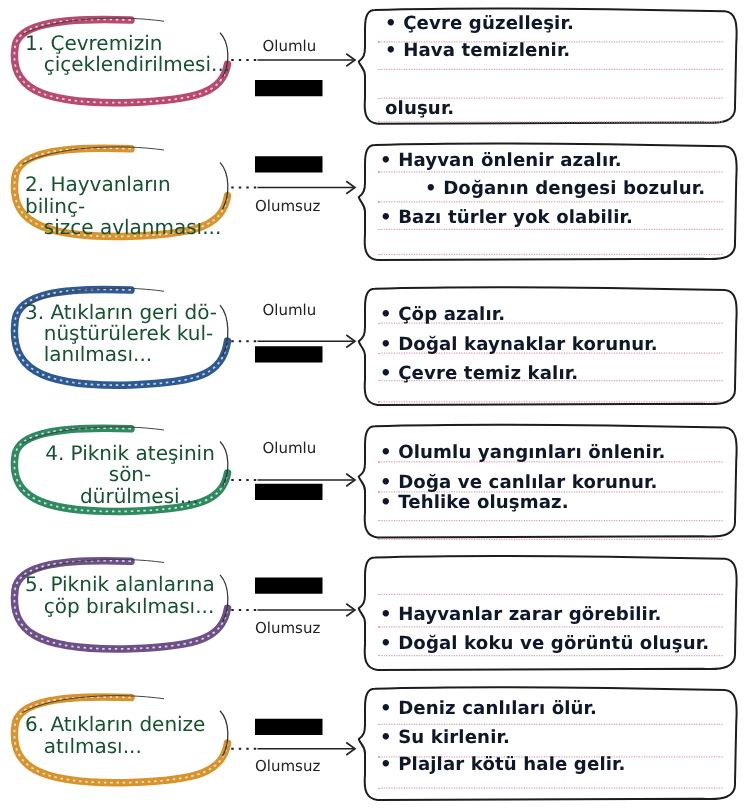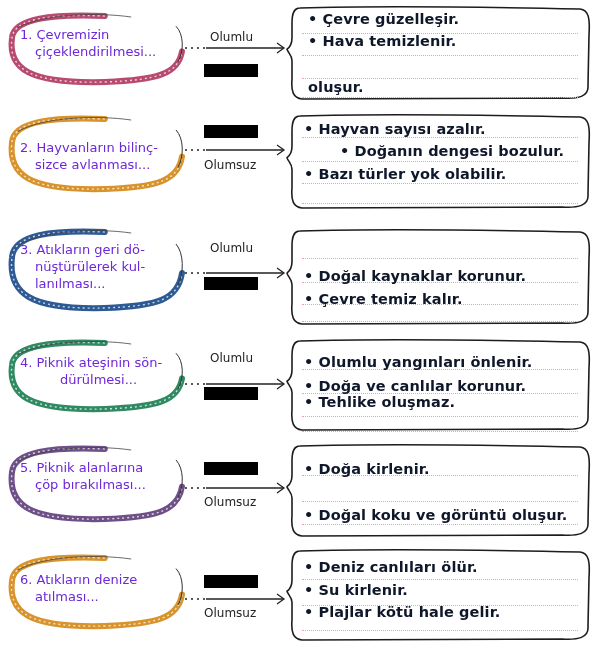--- a/index.html
+++ b/index.html
@@ -1,22 +1,22 @@
 <!DOCTYPE html>
 <html><head>
 <meta charset="utf-8">
 <style>
   html, body { margin: 0; padding: 0; background: #ffffff; }
   body { width: 600px; height: 647px; position: relative; overflow: hidden;
          font-family: "DejaVu Sans", sans-serif; color: #1a1a1a; }
   .row { position: absolute; left: 0; width: 600px; }
   .blob { position: absolute; left: 8px; width: 180px; }
   .blob svg { position: absolute; left: 0; top: 0; overflow: visible; }
-  .blob-text { position: absolute; left: 12px; top: 0; font-size: 13px; line-height: 17px;
-               color: #6d28d9; white-space: pre-line; }
+  .blob-text { position: absolute; left: 12px; top: 0; font-size: 16px; line-height: 17px;
+               color: #14532d; white-space: pre-line; }
   .connector { position: absolute; left: 182px; width: 110px; height: 80px; }
   .connector svg { position: absolute; left: 0; top: 0; }
   .label { position: absolute; font-size: 12px; color: #222; }
   .redact { position: absolute; background: #000; height: 13px; }
   .box { position: absolute; left: 286px; width: 306px; }
   .box svg { position: absolute; left: 0; top: 0; overflow: visible; }
   .box-lines { position: absolute; left: 16px; right: 14px; }
   .box-line { position: absolute; left: 0; right: 0; height: 0; border-top: 1px dotted #e7a2b3; }
   .box-item { position: absolute; left: 18px; font-weight: bold; font-size: 14.5px;
               letter-spacing: 0.1px; color: #0f172a; white-space: nowrap; }
@@ -81,21 +81,21 @@
       <div class="box" style="top: 113px; height: 97px;">
         <svg width="306" height="97">
           <path d="M 14 3 C 80 1, 200 2, 294 4 C 303 5, 304 14, 303 30 L 302 81 C 303 93, 292 95, 276 94 L 16 95 C 7 94, 5 87, 6 75 L 6 56.26 C 6 50.440000000000005, 2 48.5, 1 44.620000000000005 C 5 41.71, 6 38.800000000000004, 6 32.980000000000004 L 6 18 C 6 8, 8 3, 14 3 Z" fill="#ffffff" stroke="#1d1d1d" stroke-width="1.6" stroke-linejoin="round"></path>
         </svg>
         <div class="box-lines" style="top: 0px; bottom: 0px;">
           <div class="box-line" style="top: 24px;"></div>
           <div class="box-line" style="top: 48px;"></div>
           <div class="box-line" style="top: 70px;"></div>
           <div class="box-line" style="top: 90px;"></div>
         </div>
-        <div class="box-item" style="top: 8px;">• Hayvan sayısı azalır.</div>
+        <div class="box-item" style="top: 8px;">• Hayvan önlenir azalır.</div>
         <div class="box-item" style="top: 30px; margin-left: 36px;">• Doğanın dengesi bozulur.</div>
         <div class="box-item" style="top: 53px;">• Bazı türler yok olabilir.</div>
       </div>
     </div>
     <div class="row" style="top: 0px;">
       <div class="blob" style="top: 230px; height: 78px;">
         <svg width="186" height="88">
           <path d="M 96.80000000000001 2 C 44 0, 6 4, 4 27.299999999999997 C 0 62.400000000000006, 20 80, 96.80000000000001 78 C 149.6 76, 170 70, 174 42.900000000000006" fill="none" stroke="#2e5a94" stroke-width="6" stroke-linecap="round"></path>
           <path d="M 96.80000000000001 2 C 44 0, 6 4, 4 27.299999999999997 C 0 62.400000000000006, 20 80, 96.80000000000001 78 C 149.6 76, 170 70, 174 42.900000000000006" fill="none" stroke="#ffffff" stroke-width="1.4" stroke-dasharray="2 3" opacity="0.75"></path>
           <path d="M 10 15.600000000000001 C 35.2 0, 88 -2, 123.19999999999999 3" fill="none" stroke="#444" stroke-width="0.8"></path>
@@ -115,20 +115,21 @@
       <div class="box" style="top: 228px; height: 98px;">
         <svg width="306" height="98">
           <path d="M 14 3 C 80 1, 200 2, 294 4 C 303 5, 304 14, 303 30 L 302 82 C 303 94, 292 96, 276 95 L 16 96 C 7 95, 5 88, 6 76 L 6 56.839999999999996 C 6 50.96, 2 49, 1 45.080000000000005 C 5 42.14, 6 39.2, 6 33.32 L 6 18 C 6 8, 8 3, 14 3 Z" fill="#ffffff" stroke="#1d1d1d" stroke-width="1.6" stroke-linejoin="round"></path>
         </svg>
         <div class="box-lines" style="top: 0px; bottom: 0px;">
           <div class="box-line" style="top: 30px;"></div>
           <div class="box-line" style="top: 54px;"></div>
           <div class="box-line" style="top: 76px;"></div>
           <div class="box-line" style="top: 93px;"></div>
         </div>
+        <div class="box-item" style="top: 16px;">• Çöp azalır.</div>
         <div class="box-item" style="top: 40px;">• Doğal kaynaklar korunur.</div>
         <div class="box-item" style="top: 63px;">• Çevre temiz kalır.</div>
       </div>
     </div>
     <div class="row" style="top: 0px;">
       <div class="blob" style="top: 341px; height: 68px; text-align: center;">
         <svg width="186" height="78">
           <path d="M 96.80000000000001 2 C 44 0, 6 4, 4 23.799999999999997 C 0 54.400000000000006, 20 70, 96.80000000000001 68 C 149.6 66, 170 60, 174 37.400000000000006" fill="none" stroke="#2f8a62" stroke-width="6" stroke-linecap="round"></path>
           <path d="M 96.80000000000001 2 C 44 0, 6 4, 4 23.799999999999997 C 0 54.400000000000006, 20 70, 96.80000000000001 68 C 149.6 66, 170 60, 174 37.400000000000006" fill="none" stroke="#ffffff" stroke-width="1.4" stroke-dasharray="2 3" opacity="0.75"></path>
           <path d="M 10 13.600000000000001 C 35.2 0, 88 -2, 123.19999999999999 3" fill="none" stroke="#444" stroke-width="0.8"></path>
@@ -181,21 +182,21 @@
       </div>
       <div class="box" style="top: 443px; height: 95px;">
         <svg width="306" height="95">
           <path d="M 14 3 C 80 1, 200 2, 294 4 C 303 5, 304 14, 303 30 L 302 79 C 303 91, 292 93, 276 92 L 16 93 C 7 92, 5 85, 6 73 L 6 55.099999999999994 C 6 49.4, 2 47.5, 1 43.7 C 5 40.85, 6 38, 6 32.300000000000004 L 6 18 C 6 8, 8 3, 14 3 Z" fill="#ffffff" stroke="#1d1d1d" stroke-width="1.6" stroke-linejoin="round"></path>
         </svg>
         <div class="box-lines" style="top: 0px; bottom: 0px;">
           <div class="box-line" style="top: 32px;"></div>
           <div class="box-line" style="top: 58px;"></div>
           <div class="box-line" style="top: 81px;"></div>
         </div>
-        <div class="box-item" style="top: 18px;">• Doğa kirlenir.</div>
+        <div class="box-item" style="top: 41px;">• Hayvanlar zarar görebilir.</div>
         <div class="box-item" style="top: 64px;">• Doğal koku ve görüntü oluşur.</div>
       </div>
     </div>
     <div class="row" style="top: 0px;">
       <div class="blob" style="top: 556px; height: 70px;">
         <svg width="186" height="80">
           <path d="M 96.80000000000001 2 C 44 0, 6 4, 4 24.5 C 0 56, 20 72, 96.80000000000001 70 C 149.6 68, 170 62, 174 38.5" fill="none" stroke="#d8932c" stroke-width="6" stroke-linecap="round"></path>
           <path d="M 96.80000000000001 2 C 44 0, 6 4, 4 24.5 C 0 56, 20 72, 96.80000000000001 70 C 149.6 68, 170 62, 174 38.5" fill="none" stroke="#ffffff" stroke-width="1.4" stroke-dasharray="2 3" opacity="0.75"></path>
           <path d="M 10 14 C 35.2 0, 88 -2, 123.19999999999999 3" fill="none" stroke="#444" stroke-width="0.8"></path>
           <path d="M 168 12.6 C 176 21, 176 38.5, 170 49" fill="none" stroke="#333" stroke-width="1"></path>

